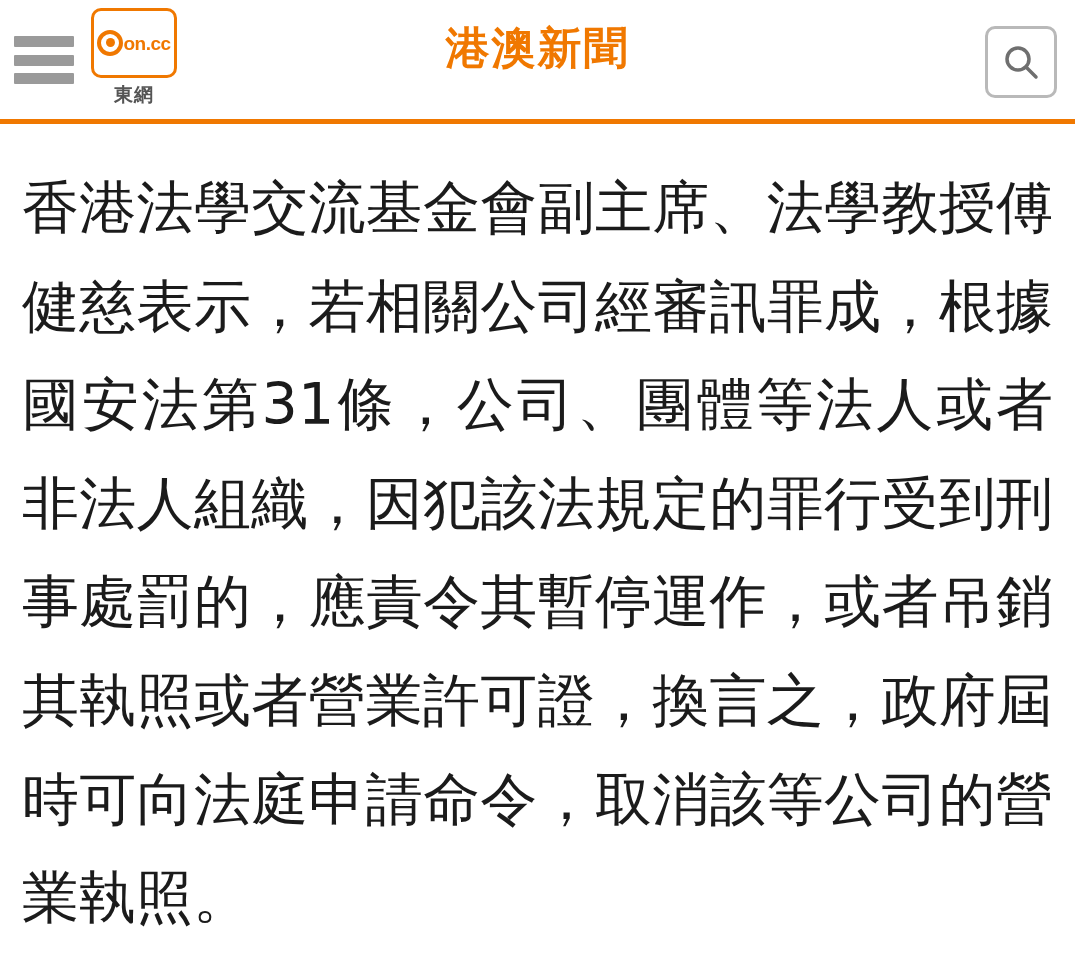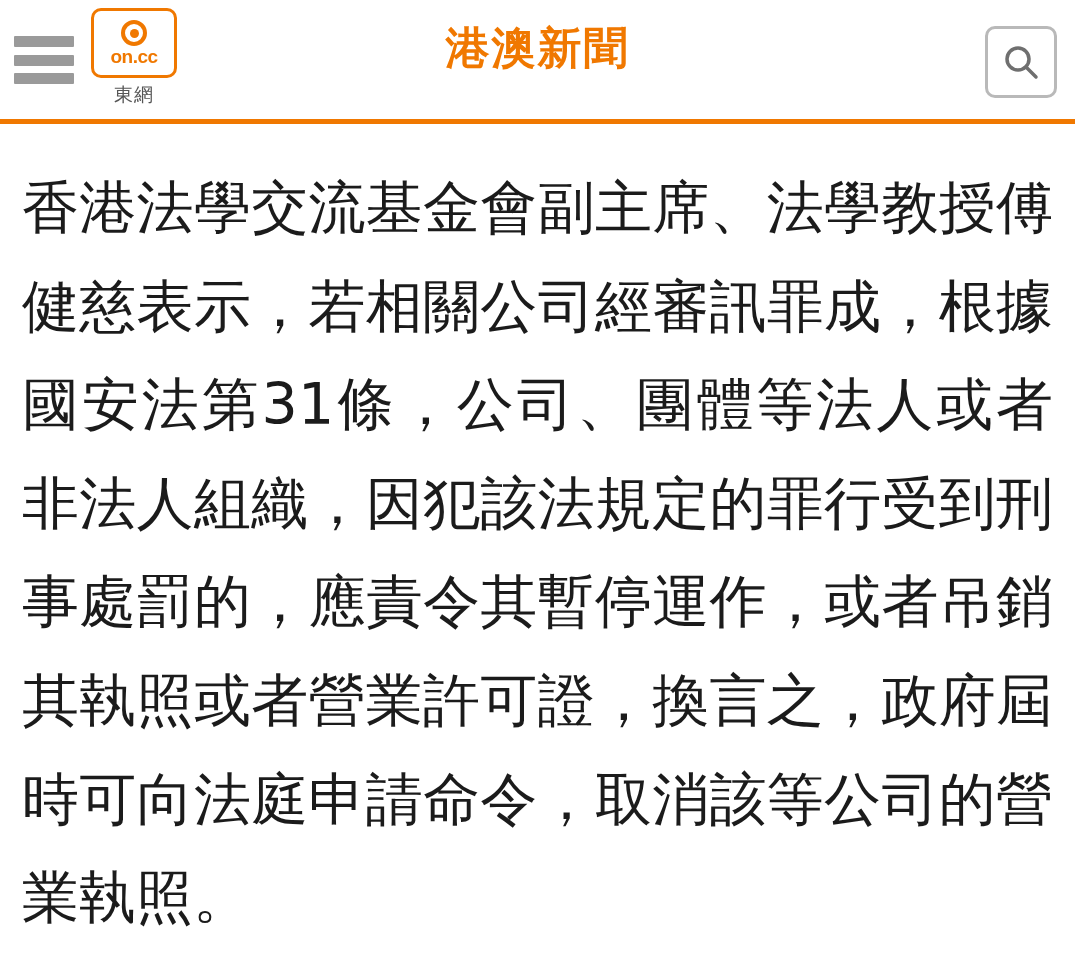--- a/index.html
+++ b/index.html
@@ -54,21 +54,21 @@
     cursor: pointer;
   }
   .logo-box {
     width: 86px;
     height: 70px;
     margin: 0 auto;
     border: 3px solid #f07800;
     border-radius: 10px;
     box-sizing: border-box;
     display: flex;
-    flex-direction: column;
+    flex-direction: row;
     align-items: center;
     justify-content: center;
     background: #ffffff;
   }
   .logo-eye {
     width: 26px;
     height: 26px;
     border-radius: 50%;
     border: 4px solid #f07800;
     box-sizing: border-box;
@@ -87,21 +87,21 @@
   .logo-text {
     font-size: 19px;
     font-weight: bold;
     color: #f07800;
     line-height: 1;
     letter-spacing: -0.5px;
   }
   .logo-caption {
     margin-top: 4px;
     font-size: 19px;
-    font-weight: normal;
+    font-weight: bold;
     color: #555555;
     letter-spacing: 1px;
   }
 
   .page-title {
     position: absolute;
     left: 0;
     right: 0;
     top: 26px;
     text-align: center;

